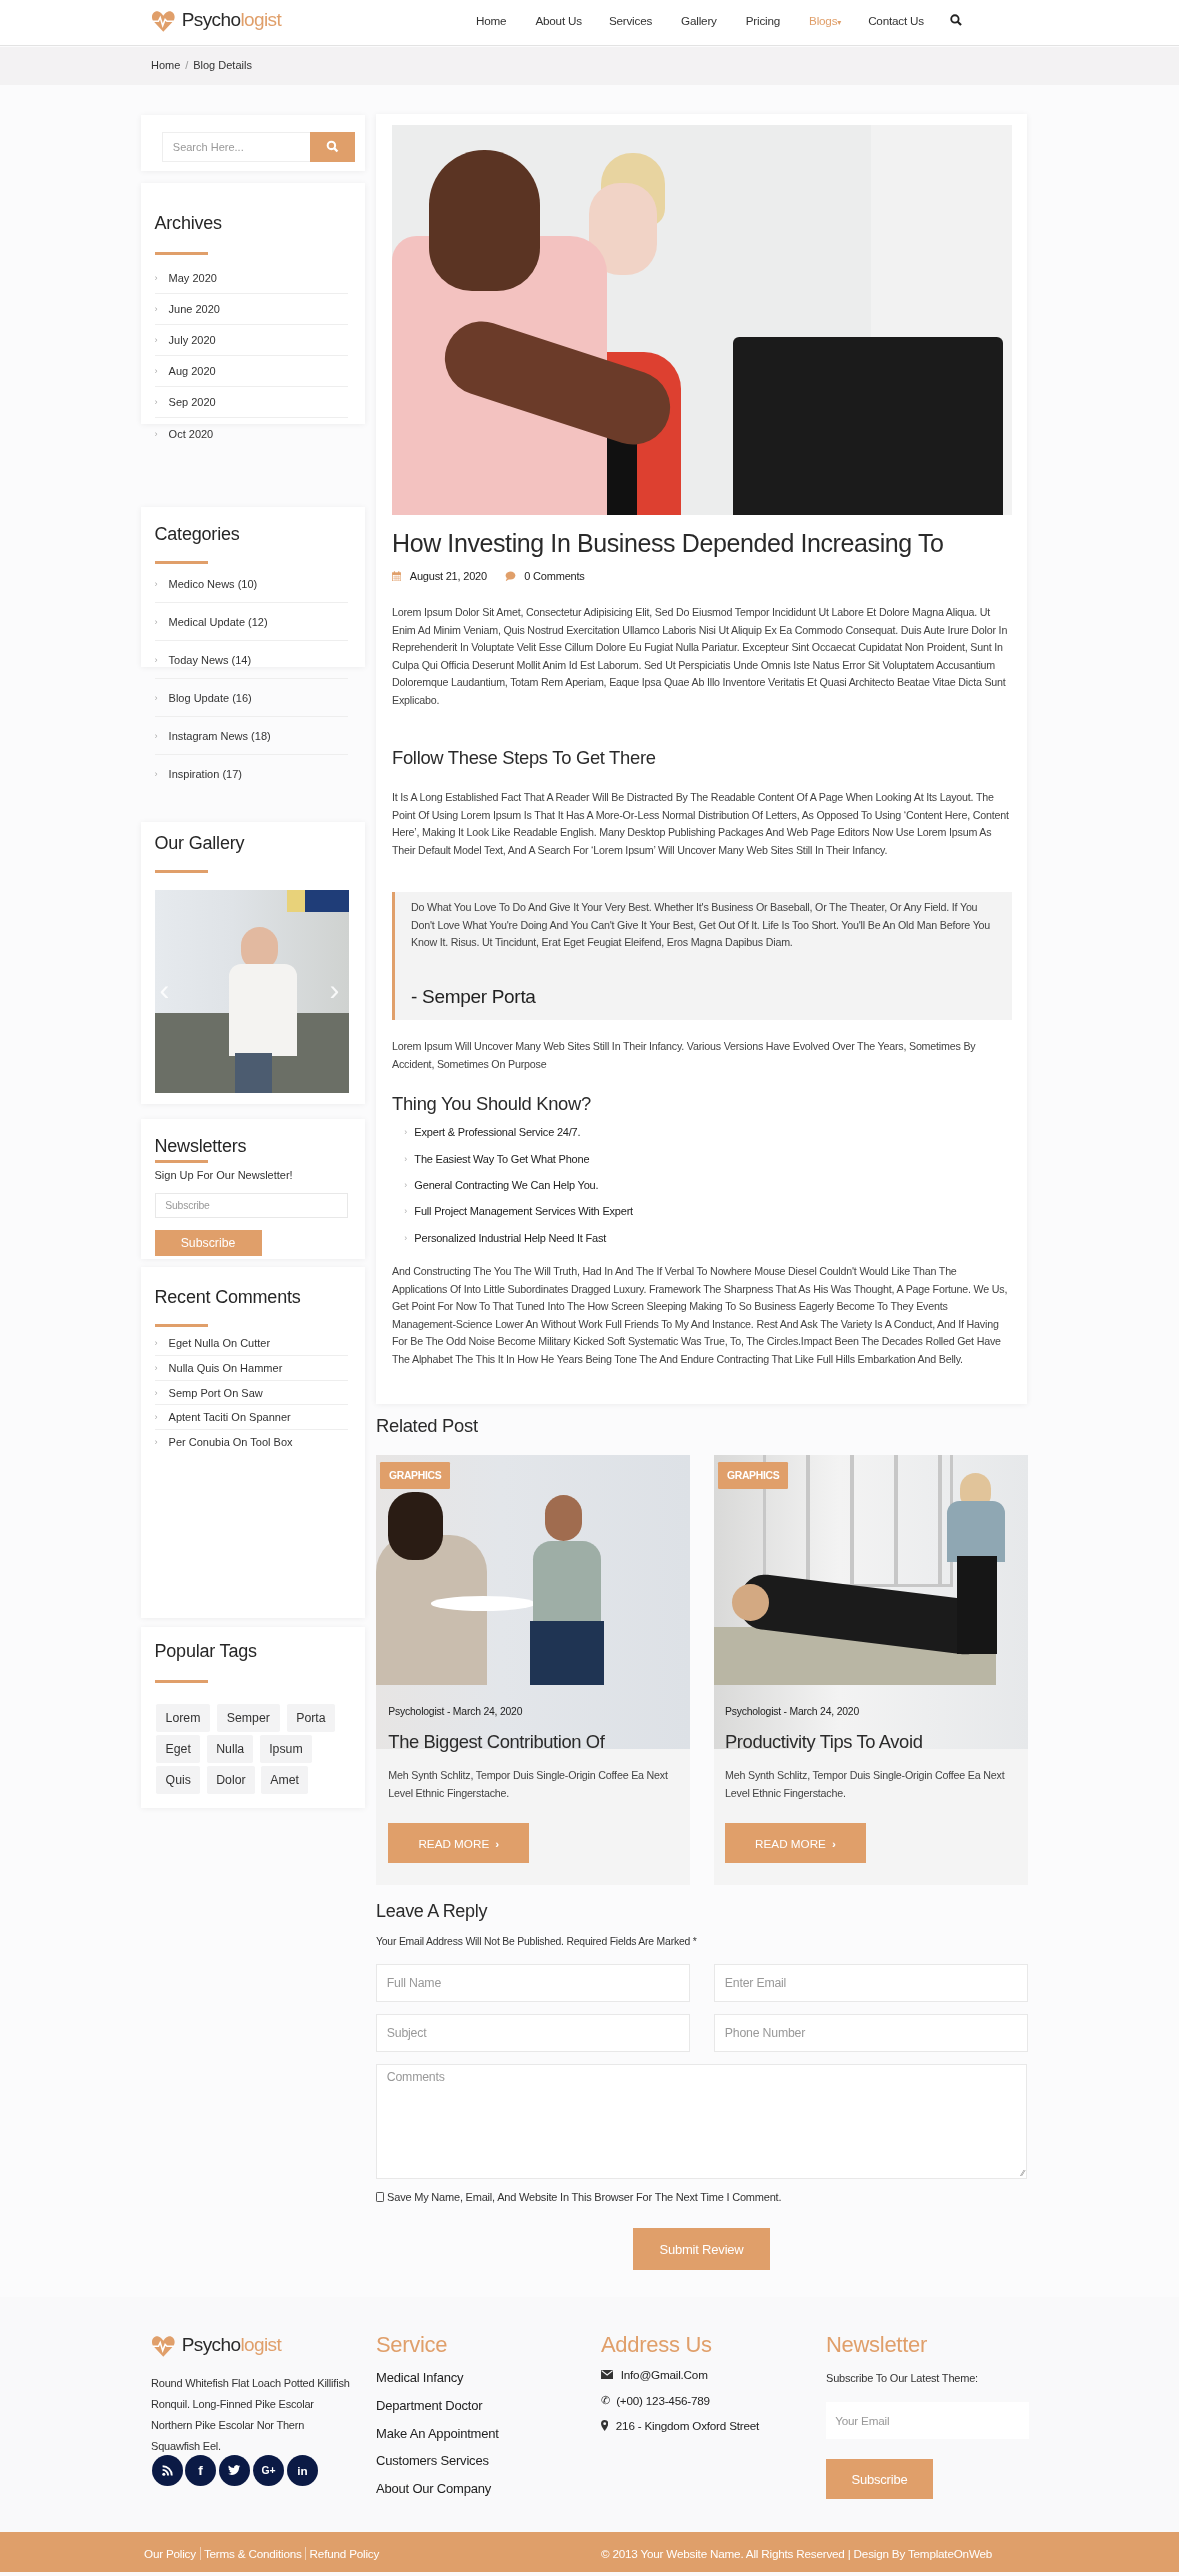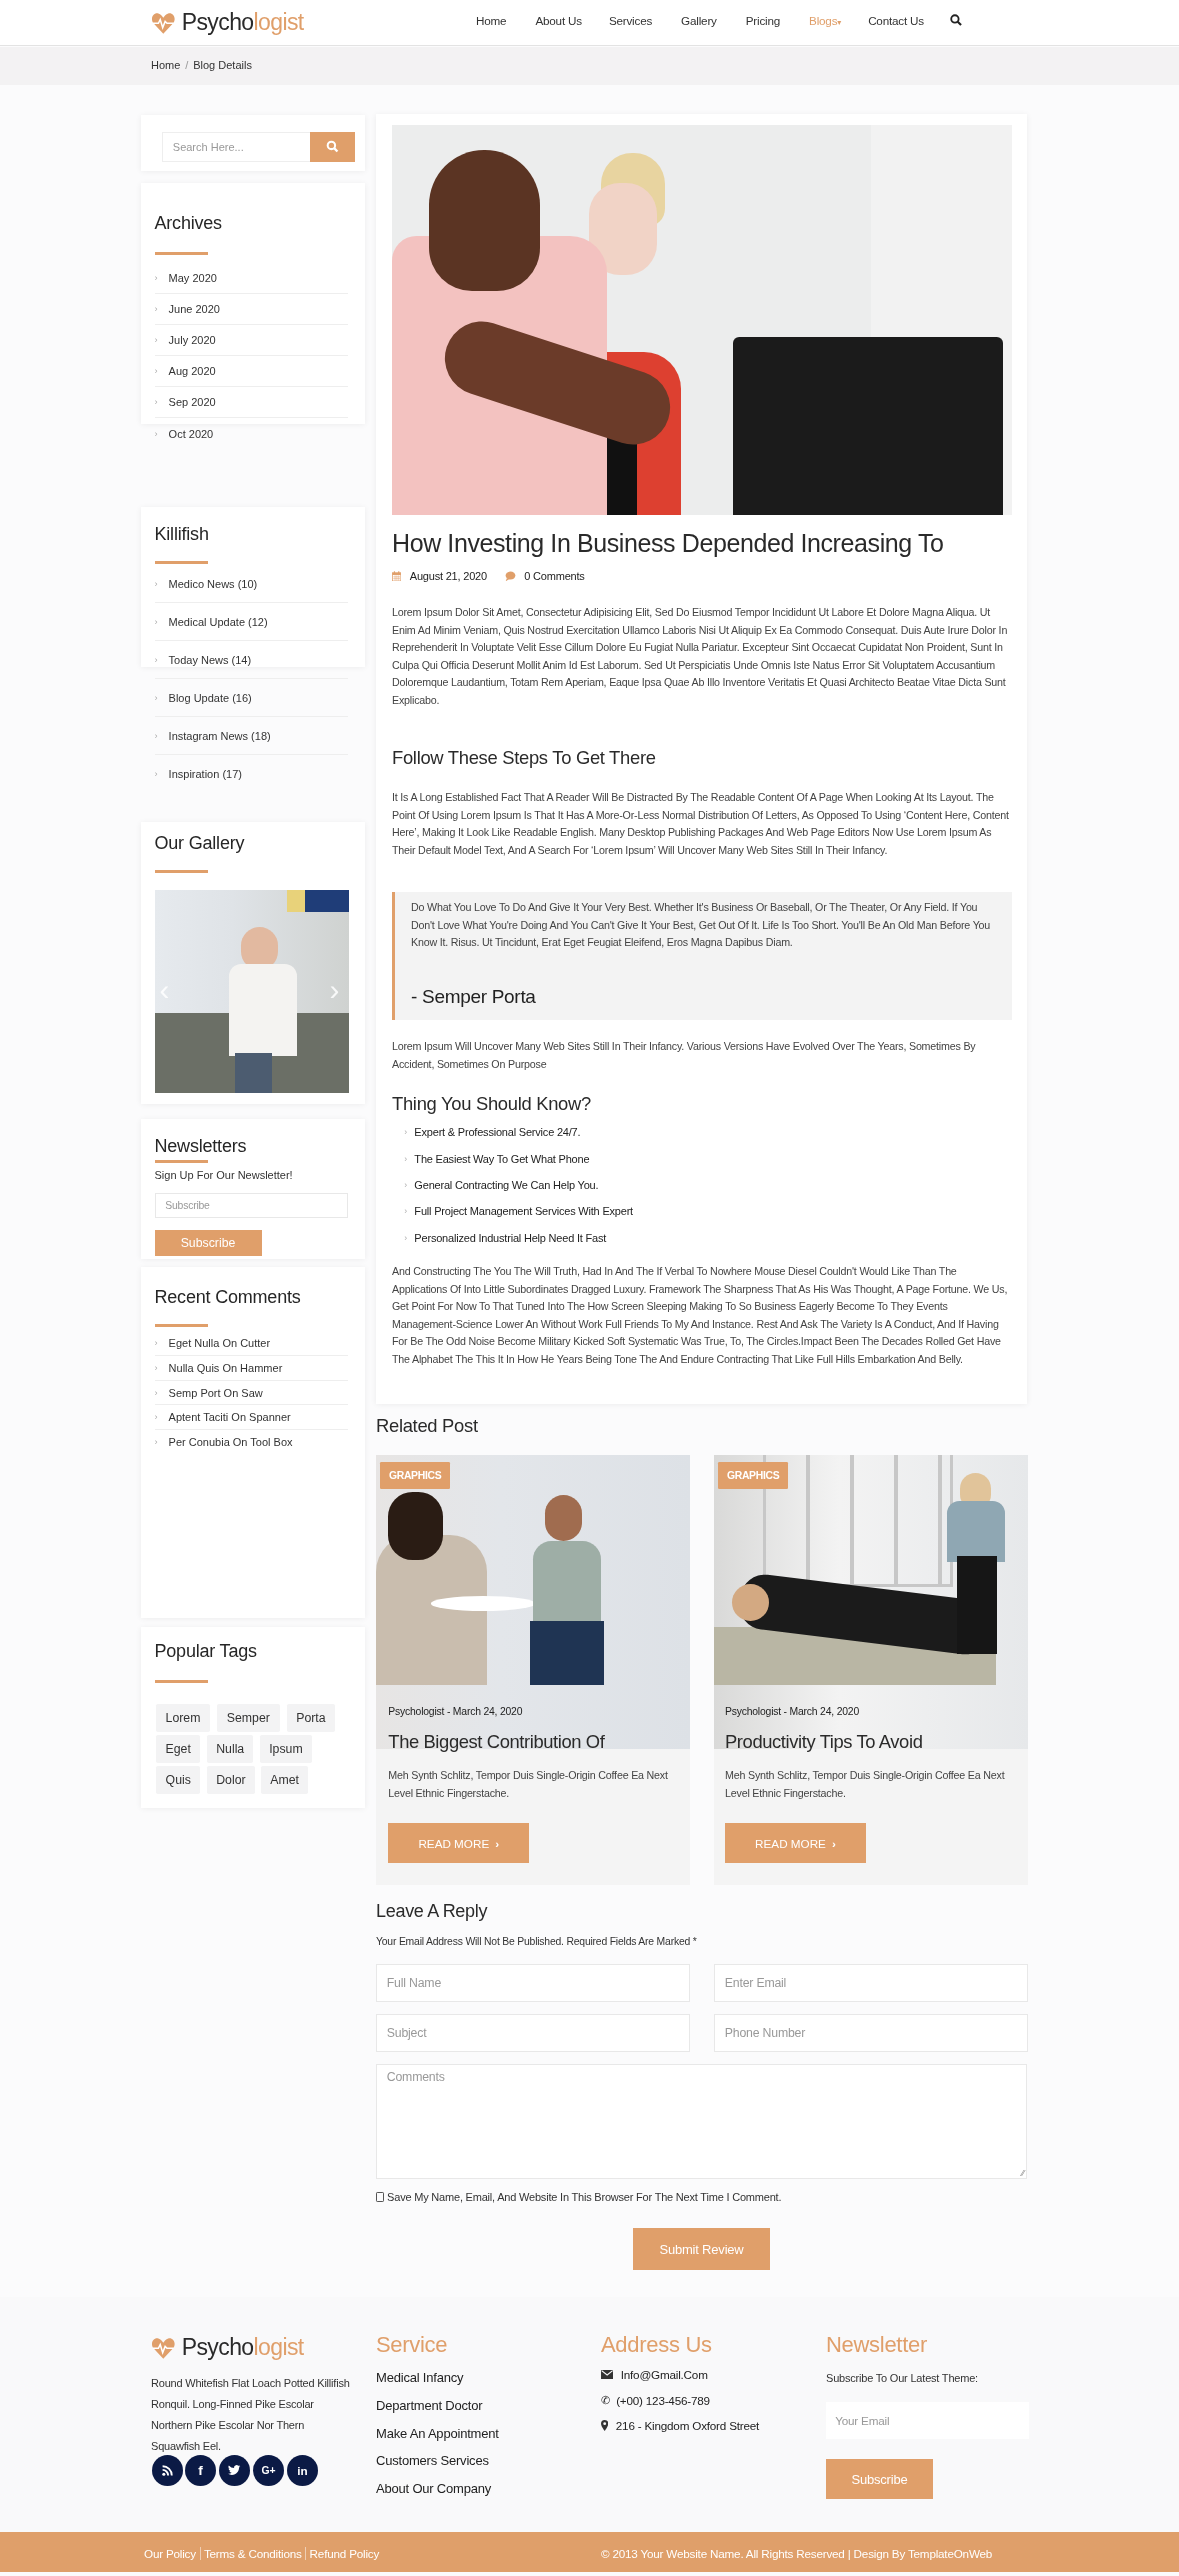--- a/index.html
+++ b/index.html
@@ -1,20 +1,20 @@
 <!DOCTYPE html>
 <html style="font-size:9.8px"><head>
 <meta charset="utf-8">
 <style>
 *{box-sizing:border-box;margin:0;padding:0}
 body{width:1179px;height:2576px;background:#fbfbfc;font-family:"Liberation Sans",sans-serif;color:#333;position:relative;overflow:hidden}
 .abs{position:absolute}
 
 .header{position:absolute;left:0;top:0;width:1179px;height:46px;background:#fff;border-bottom:0.6px solid #e3e3e3}
-.logo{position:absolute;display:flex;align-items:flex-end;font-size:23px;letter-spacing:-0.6px}
+.logo{position:absolute;display:flex;align-items:flex-start;font-size:19px;letter-spacing:-0.6px}
 .logo .dark{color:#2a2a2a}
 .logo .acc{color:#e09f6a}
 .logo svg{margin-right:6.1px}
 .nav{position:absolute;left:476px;top:13.5px;display:flex;align-items:center}
 .nav a{font-size:11.7px;color:#333;margin-right:29px;text-decoration:none;letter-spacing:-0.2px}
 .nav a.active{color:#e09f6a}
 .crumbbar{position:absolute;left:0;top:47px;width:1179px;height:38px;background:#f3f2f3}
 .crumb{position:absolute;left:151px;top:59px;font-size:11px;color:#333}
 .crumb .sep{color:#999;margin:0 4.9px}
 
@@ -112,21 +112,21 @@
         <span>Sep 2020</span>
       </li>
     <li data-name="archive-item">
         <span class="chev" data-name="chevron-right-icon">›</span>
         <span>Oct 2020</span>
       </li>
   </ul>
 </div>
 
 <div class="card" style="left:141px;top:507px;width:224px;height:160px" data-name="categories-widget">
-  <div class="wtitle" style="top:7.4px" data-name="widget-title">Killifish</div>
+  <div class="wtitle" style="top:7.4px" data-name="widget-title">Categories</div>
   <div class="wbar" style="top:29px" data-name="title-underline"></div>
   <ul class="wlist" style="top:31px" data-name="categories-list">
     <li style="height:21px" data-name="category-item">
         <span class="chev" data-name="chevron-right-icon">›</span>
         <span>Medico News (10)</span>
       </li>
     <li style="height:21px" data-name="category-item">
         <span class="chev" data-name="chevron-right-icon">›</span>
         <span>Medical Update (12)</span>
       </li>

